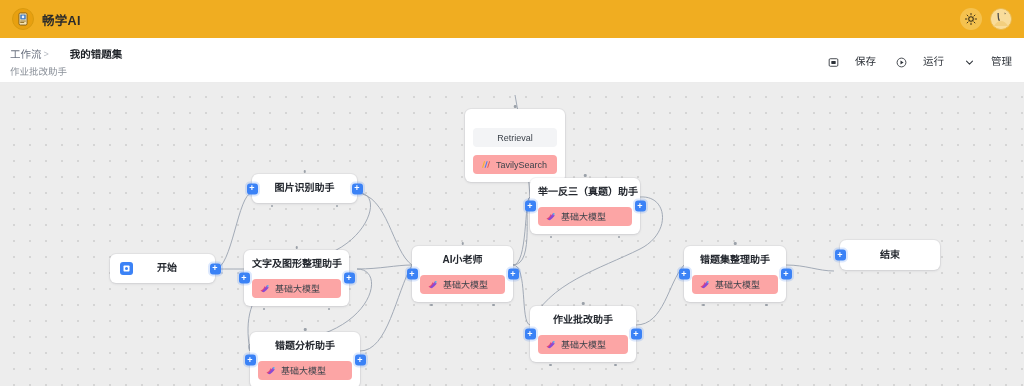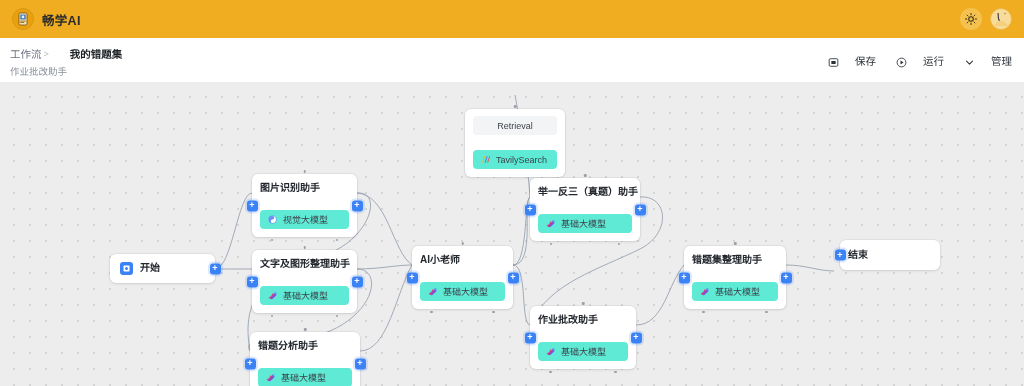--- a/index.html
+++ b/index.html
@@ -94,39 +94,39 @@
   
   .node {
     position: absolute;
     background: #ffffff;
     border-radius: 6px;
     box-shadow: 0 1px 3px rgba(16,24,40,.10), 0 0 0 1px rgba(16,24,40,.04);
     padding: 7px 8px 8px 8px;
   }
   .node-title {
     font-size: 10px; font-weight: bold; color: #23272e;
-    line-height: 14px;
+    text-align: center; line-height: 14px;
     white-space: nowrap;
   }
   .node-title.lead {
-    display: flex; align-items: center; gap: 7px;
+    display: flex; align-items: center; gap: 24px;
     text-align: left; padding-left: 2px;
   }
   .node-sub {
-    margin-top: 15px;
-    background: #5eead4;
+    margin-top: 8px;
+    background: #fca5a5;
     border-radius: 4px;
     height: 19px;
     display: flex; align-items: center; gap: 5px;
     padding: 0 7px;
     font-size: 9px; color: #3d434b;
     white-space: nowrap;
   }
   .node-sub.plain { background: #f3f4f6; justify-content: center; }
-  .node-sub.first { margin-top: 0; }
+  .node-sub.first { margin-top: 12px; }
 
   
   .port {
     position: absolute; width: 11px; height: 11px;
     border-radius: 3px; background: #3b82f6;
     display: flex; align-items: center; justify-content: center;
     color: #fff; font-size: 9px; line-height: 1;
     box-shadow: 0 0 0 2px rgba(59,130,246,.18);
     cursor: pointer;
   }
@@ -295,37 +295,28 @@
             <path d="M7.8 9.6 L10.0 2.4 L11.0 2.4 L8.8 9.6 Z" fill="#e2574c"></path>
           </svg>
         </span>
         <span>TavilySearch</span>
       </div>
       <span class="anchor t"></span>
     </div>
 
     <div class="node" style="left:252px; top:91px; width:105px;">
       <div class="node-title">图片识别助手</div>
-      <div class="node-sub">
-        <span class="micon">
-          <svg width="11" height="11" viewBox="0 0 12 12">
-            <circle cx="6" cy="6" r="4.4" fill="#6f8ff5"></circle>
-            <path d="M6 2.2 A3.8 3.8 0 0 1 6 9.8 A1.9 1.9 0 0 1 6 6 A1.9 1.9 0 0 0 6 2.2 Z" fill="#ffffff"></path>
-          </svg>
-        </span>
-        <span>视觉大模型</span>
-      </div>
-      <span class="port left"></span>
-      <span class="port right"></span>
-      <span class="anchor t"></span>
-      <span class="anchor bl"></span>
-      <span class="anchor br"></span>
-    </div>
-
-    <div class="node" style="left:252px; top:167px; width:105px;">
+      <span class="port left"></span>
+      <span class="port right"></span>
+      <span class="anchor t"></span>
+      <span class="anchor bl"></span>
+      <span class="anchor br"></span>
+    </div>
+
+    <div class="node" style="left:244px; top:167px; width:105px;">
       <div class="node-title">文字及图形整理助手</div>
       <div class="node-sub">
         <span class="micon">
           <svg width="11" height="11" viewBox="0 0 12 12">
             <path d="M1.6 8.4 Q4.8 7.4 6.4 3.2 Q7.2 6.2 10.4 5.2 Q7.6 7.8 4.6 10 Z" fill="#e0457b"></path>
             <path d="M3.2 9.4 Q6.4 6.4 8.8 2.2 Q9.6 5.4 10.8 4.6 Q8.4 8.2 5.4 10.2 Z" fill="#7b4ae0" opacity="0.85"></path>
             <circle cx="9.6" cy="3.2" r="0.9" fill="#3bb6f0"></circle>
           </svg>
         </span>
         <span>基础大模型</span>

